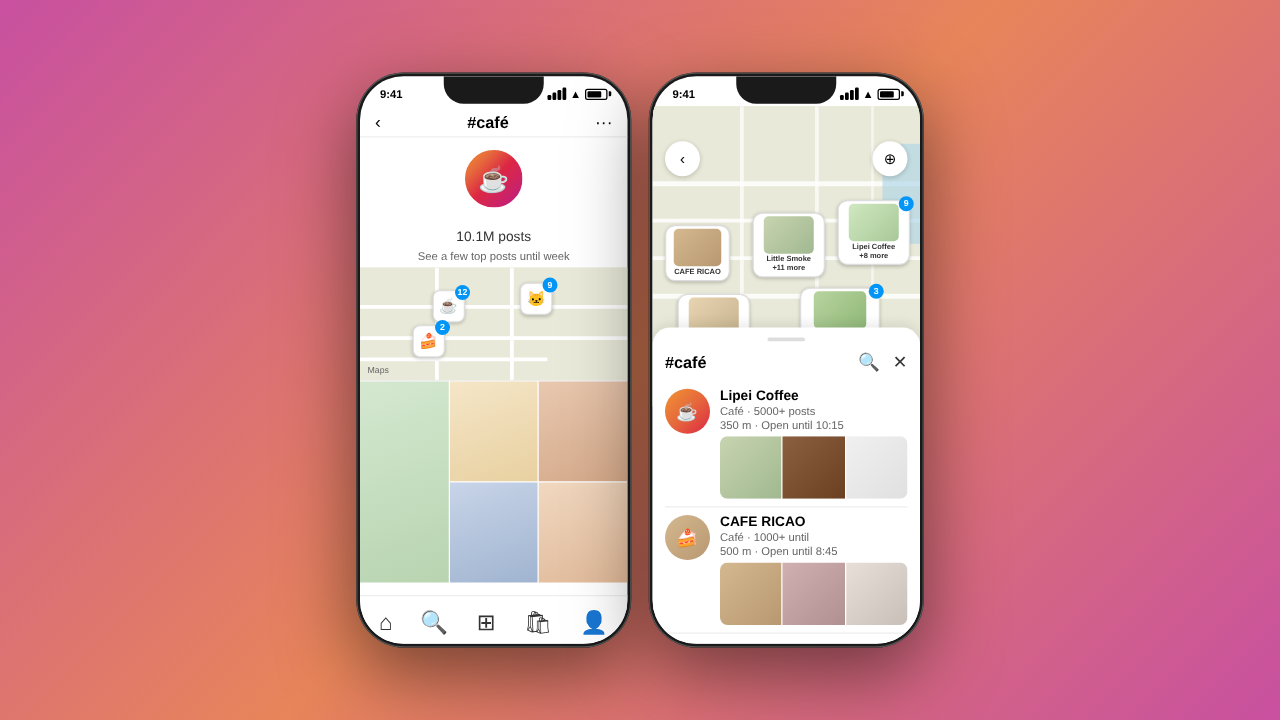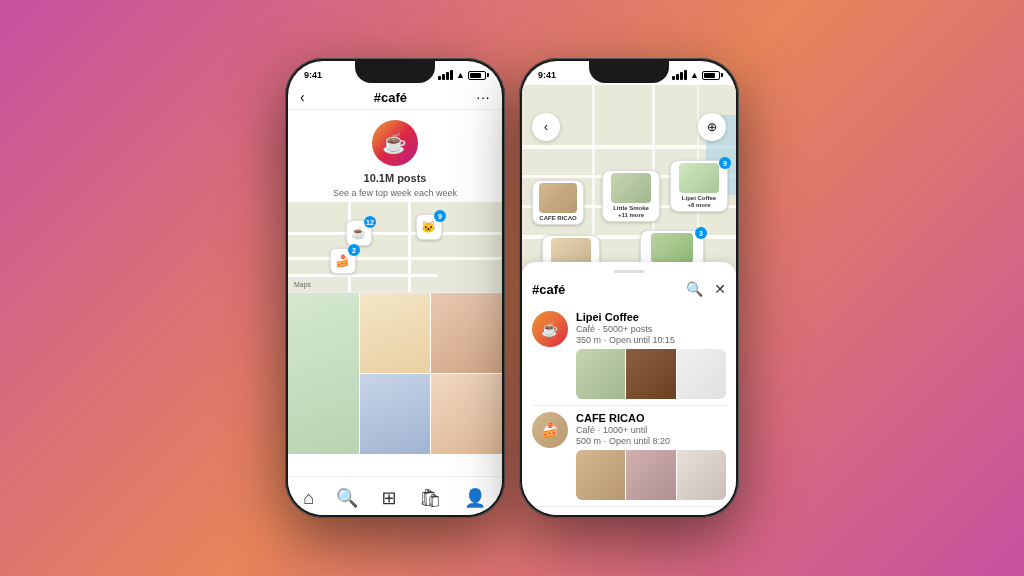--- a/index.html
+++ b/index.html
@@ -109,21 +109,21 @@
       width: 50px; height: 50px;
       border-radius: 50%;
       background: linear-gradient(135deg, #f09433, #e6683c, #dc2743, #cc2366, #bc1888);
       border: 2px solid #fff;
       overflow: hidden;
       display: flex;
       align-items: center;
       justify-content: center;
       font-size: 20px;
     }
-    .posts-count { font-size: 11px; color: #333; margin-top: 4px; font-weight: 700; }
+    .posts-count { font-size: 11px; color: #333; margin-top: 16px; font-weight: 400; }
     .follow-btn {
       background: #0095f6;
       color: #fff;
       border: none;
       border-radius: 6px;
       padding: 5px 50px;
       font-size: 11px;
       font-weight: 600;
       margin-top: 6px;
       cursor: pointer;
@@ -414,21 +414,21 @@
 
       <div class="nav-bar">
         <span class="nav-icon">‹</span>
         <span class="nav-title">#café</span>
         <span class="nav-icon">···</span>
       </div>
 
       <div class="profile-section">
         <div class="profile-avatar">☕</div>
         <div class="posts-count">10.1M posts</div>
-        <div class="see-few">See a few top week each week</div>
+        <div class="see-few">See a few top posts until week</div>
       </div>
 
       <div class="map-area">
         <div class="map-bg"></div>
 
         <div class="map-road-h" style="top:30px;left:0;width:100%"></div>
         <div class="map-road-h" style="top:55px;left:0;width:100%"></div>
         <div class="map-road-h" style="top:72px;left:0;width:70%"></div>
         <div class="map-road-v" style="left:60px;top:0;height:100%"></div>
         <div class="map-road-v" style="left:120px;top:0;height:100%"></div>
@@ -559,21 +559,21 @@
               <div class="cafe-photo cp3"></div>
             </div>
           </div>
         </div>
 
         <div class="cafe-item">
           <div class="cafe-logo" style="background:linear-gradient(135deg,#d4b890,#b89870);">🍰</div>
           <div class="cafe-info">
             <div class="cafe-name">CAFE RICAO</div>
             <div class="cafe-meta">Café · 1000+ until</div>
-            <div class="cafe-meta">500 m · Open until 8:20</div>
+            <div class="cafe-meta">500 m · Open until 8:45</div>
             <div class="cafe-photos">
               <div class="cafe-photo cp4"></div>
               <div class="cafe-photo cp5"></div>
               <div class="cafe-photo cp6"></div>
             </div>
           </div>
         </div>
       </div>
     </div>
   </div>

